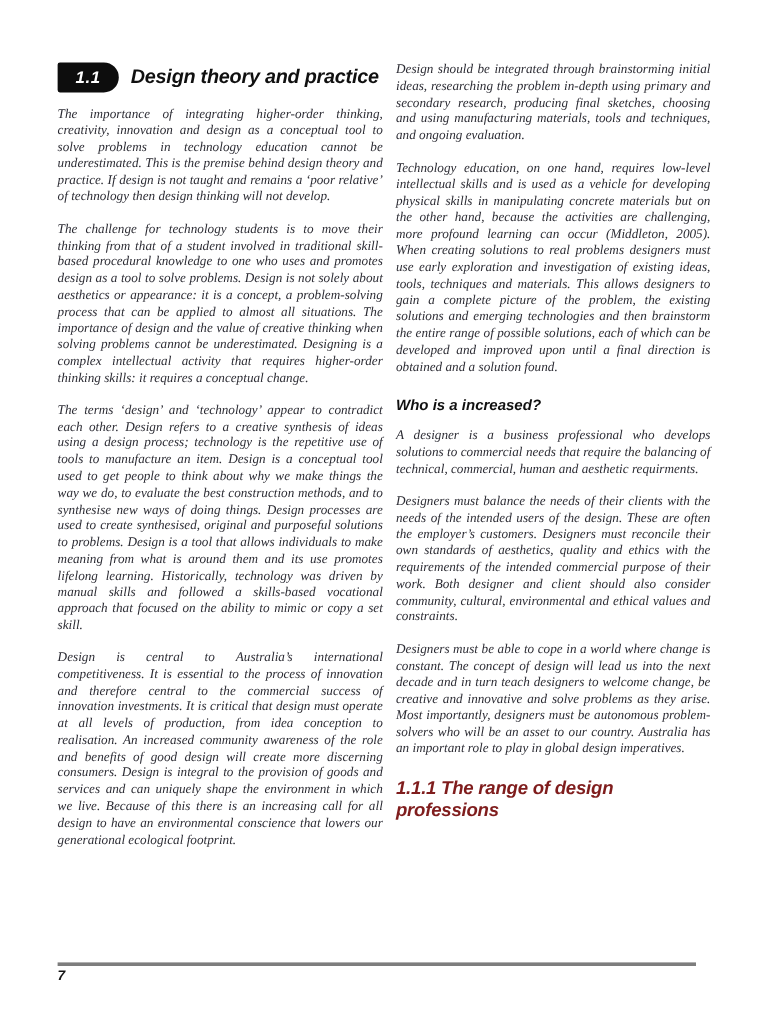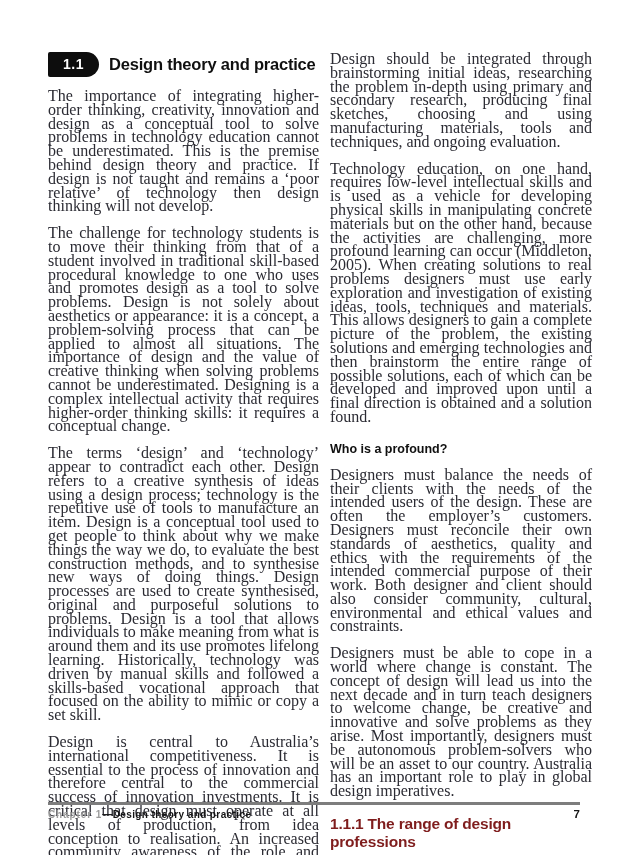--- a/index.html
+++ b/index.html
@@ -7,20 +7,21 @@
     padding: 0;
     background: #ffffff;
   }
   .page {
     position: relative;
     width: 640px;
     height: 855px;
     background: #ffffff;
     overflow: hidden;
     font-family: "Liberation Serif", serif;
+    font-style: italic;
   }
   .col {
     position: absolute;
     top: 52px;
   }
   .col-left  { left: 48px;  width: 271px; }
   .col-right { left: 330px; width: 262px; }
 
   .section-header {
     display: flex;
@@ -41,21 +42,21 @@
   .section-title {
     font-family: "Liberation Sans", sans-serif;
     font-weight: bold;
     font-size: 16.5px;
     color: #101010;
     margin-left: 10px;
     letter-spacing: -0.2px;
     white-space: nowrap;
   }
   p.body {
-    font-size: 16px;
+    font-size: 11px;
     line-height: 13.8px;
     text-align: justify;
     color: #2b2b33;
     margin: 0 0 13px 0;
   }
   h3.subheading {
     font-family: "Liberation Sans", sans-serif;
     font-weight: bold;
     font-size: 12.5px;
     color: #101010;
@@ -115,25 +116,25 @@
     </div>
     <p class="body">The importance of integrating higher-order thinking, creativity, innovation and design as a conceptual tool to solve problems in technology education cannot be underestimated. This is the premise behind design theory and practice. If design is not taught and remains a ‘poor relative’ of technology then design thinking will not develop.</p>
     <p class="body">The challenge for technology students is to move their thinking from that of a student involved in traditional skill-based procedural knowledge to one who uses and promotes design as a tool to solve problems. Design is not solely about aesthetics or appearance: it is a concept, a problem-solving process that can be applied to almost all situations. The importance of design and the value of creative thinking when solving problems cannot be underestimated. Designing is a complex intellectual activity that requires higher-order thinking skills: it requires a conceptual change.</p>
     <p class="body">The terms ‘design’ and ‘technology’ appear to contradict each other. Design refers to a creative synthesis of ideas using a design process; technology is the repetitive use of tools to manufacture an item. Design is a conceptual tool used to get people to think about why we make things the way we do, to evaluate the best construction methods, and to synthesise new ways of doing things. Design processes are used to create synthesised, original and purposeful solutions to problems. Design is a tool that allows individuals to make meaning from what is around them and its use promotes lifelong learning. Historically, technology was driven by manual skills and followed a skills-based vocational approach that focused on the ability to mimic or copy a set skill.</p>
     <p class="body">Design is central to Australia’s international competitiveness. It is essential to the process of innovation and therefore central to the commercial success of innovation investments. It is critical that design must operate at all levels of production, from idea conception to realisation. An increased community awareness of the role and benefits of good design will create more discerning consumers. Design is integral to the provision of goods and services and can uniquely shape the environment in which we live. Because of this there is an increasing call for all design to have an environmental conscience that lowers our generational ecological footprint.</p>
   </div>
 
   <div class="col col-right">
     <p class="body">Design should be integrated through brainstorming initial ideas, researching the problem in-depth using primary and secondary research, producing final sketches, choosing and using manufacturing materials, tools and techniques, and ongoing evaluation.</p>
     <p class="body">Technology education, on one hand, requires low-level intellectual skills and is used as a vehicle for developing physical skills in manipulating concrete materials but on the other hand, because the activities are challenging, more profound learning can occur (Middleton, 2005). When creating solutions to real problems designers must use early exploration and investigation of existing ideas, tools, techniques and materials. This allows designers to gain a complete picture of the problem, the existing solutions and emerging technologies and then brainstorm the entire range of possible solutions, each of which can be developed and improved upon until a final direction is obtained and a solution found.</p>
-    <h3 class="subheading">Who is a profound?</h3>
+    <h3 class="subheading">Who is a increased?</h3>
+    <p class="body">A designer is a business professional who develops solutions to commercial needs that require the balancing of technical, commercial, human and aesthetic requirments.</p>
     <p class="body">Designers must balance the needs of their clients with the needs of the intended users of the design. These are often the employer’s customers. Designers must reconcile their own standards of aesthetics, quality and ethics with the requirements of the intended commercial purpose of their work. Both designer and client should also consider community, cultural, environmental and ethical values and constraints.</p>
     <p class="body">Designers must be able to cope in a world where change is constant. The concept of design will lead us into the next decade and in turn teach designers to welcome change, be creative and innovative and solve problems as they arise. Most importantly, designers must be autonomous problem-solvers who will be an asset to our country. Australia has an important role to play in global design imperatives.</p>
     <h2 class="subsection-heading">1.1.1 The range of design professions</h2>
   </div>
 
   <div class="footer-rule"></div>
   <div class="footer-row">
-    <span class="footer-left"><span class="chapter-label">Chapter 1</span><span class="chapter-sep">—</span><span class="chapter-title">Design theory and practice</span></span>
     <span class="page-number">7</span>
   </div>
 
 </div>
 
 </body></html>

